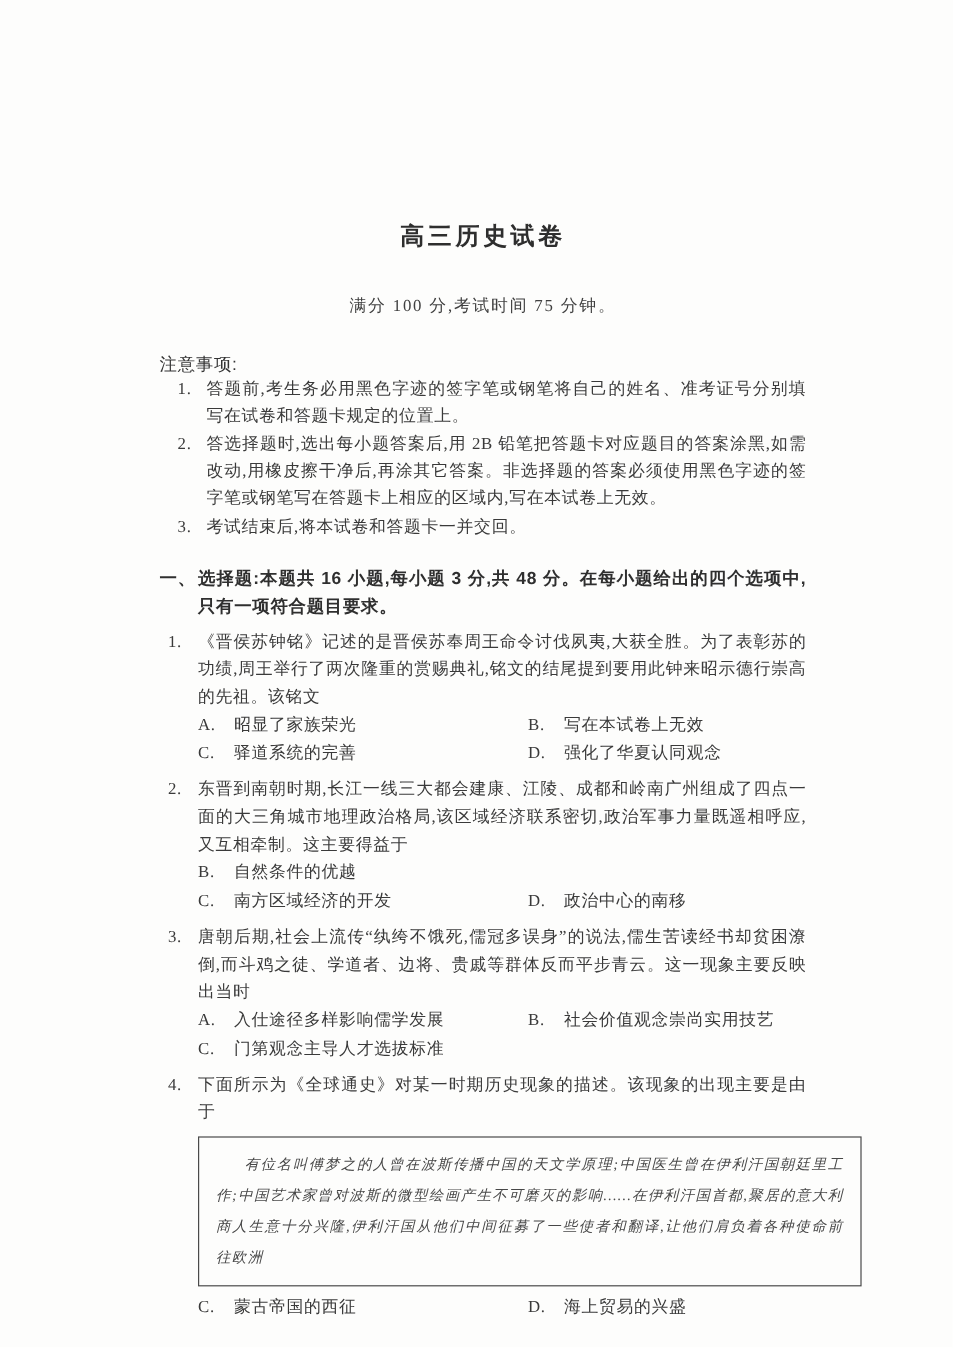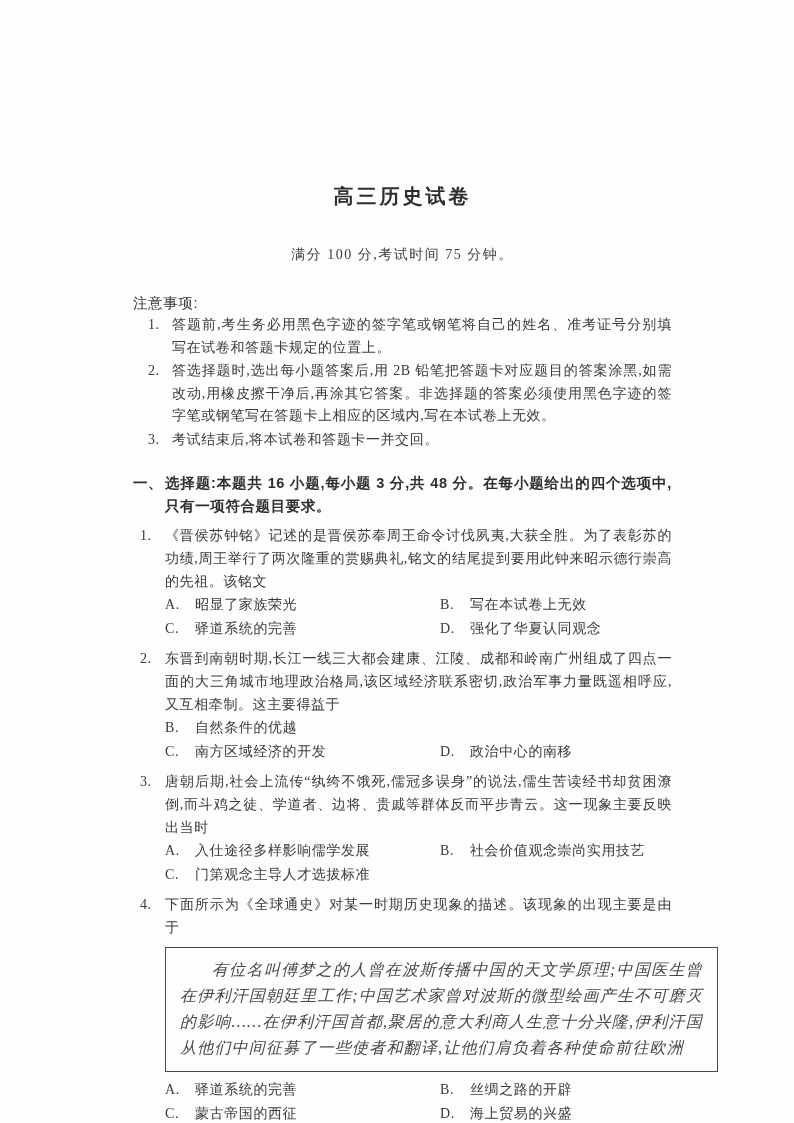--- a/index.html
+++ b/index.html
@@ -80,21 +80,21 @@
   }
   .opt-label { display: inline-block; min-width: 30px; }
   .quote-box {
     box-sizing: border-box;
     width: 553px;
     margin: 8px 0 6px 32px;
     border: 1px solid #4a4a4a;
     background: #fdfdfc;
     padding: 9px 14px 10px 14px;
     font-style: italic;
-    font-size: 16px;
+    font-size: 12px;
     color: #474747;
     line-height: 26px;
     text-align: justify;
     letter-spacing: 1.2px;
   }
   .quote-text { text-indent: 2em; margin: 0; }
 </style>
 </head>
 <body>
 
@@ -176,23 +176,19 @@
   <div class="question">
     <div class="stem">
       <span class="qnum">4.</span>
       <div class="stem-text">下面所示为《全球通史》对某一时期历史现象的描述。该现象的出现主要是由于</div>
     </div>
     <div class="quote-box">
       <p class="quote-text">有位名叫傅梦之的人曾在波斯传播中国的天文学原理;中国医生曾在伊利汗国朝廷里工作;中国艺术家曾对波斯的微型绘画产生不可磨灭的影响……在伊利汗国首都,聚居的意大利商人生意十分兴隆,伊利汗国从他们中间征募了一些使者和翻译,让他们肩负着各种使命前往欧洲</p>
     </div>
     <div class="options">
       <div class="opt-row">
-        <div><span class="opt-label">A.</span><span>驿道系统的完善</span></div>
-        <div><span class="opt-label">B.</span><span>丝绸之路的开辟</span></div>
-      </div>
-      <div class="opt-row">
         <div><span class="opt-label">C.</span><span>蒙古帝国的西征</span></div>
         <div><span class="opt-label">D.</span><span>海上贸易的兴盛</span></div>
       </div>
     </div>
   </div>
 
 </div>
 
 </body></html>

